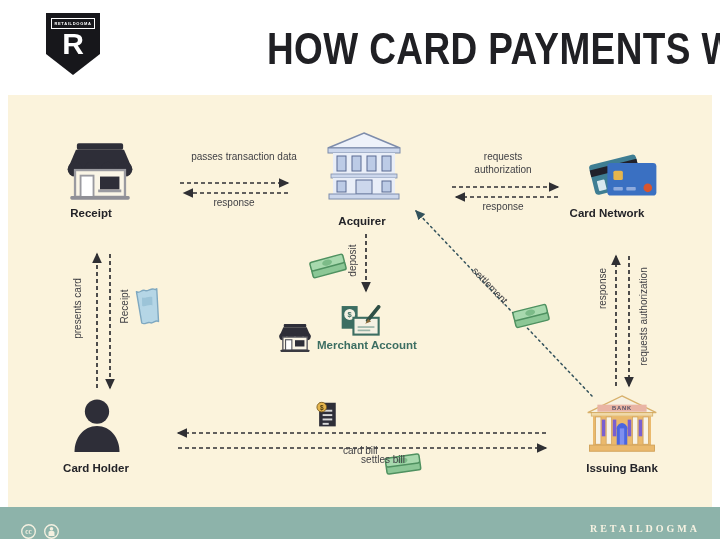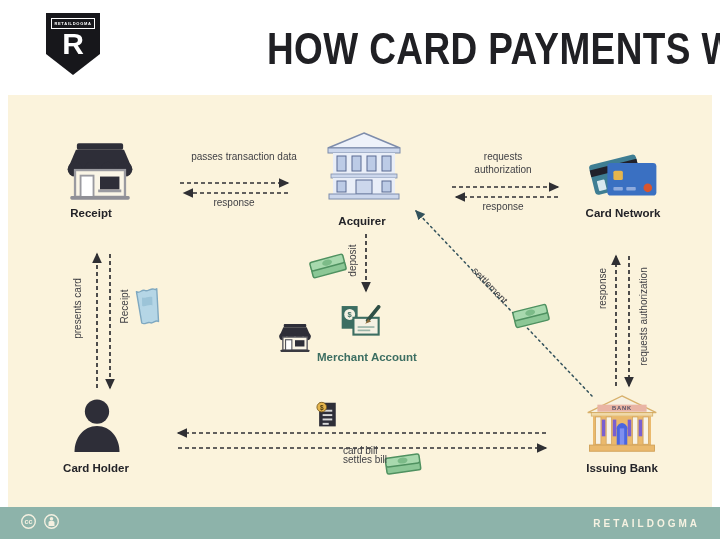--- a/index.html
+++ b/index.html
@@ -28,21 +28,21 @@
   .vlabel{position:absolute;width:110px;text-align:center;font-size:10px;color:#3f3f44;
           transform:rotate(-90deg);}
   .vlabel-wide{width:130px;}
   .diag-label{position:absolute;width:110px;text-align:center;font-size:10px;color:#3f3f44;
           transform:rotate(46deg);}
   .node-label{position:absolute;font-size:11.5px;font-weight:bold;color:#232328;
           text-align:center;width:120px;}
   .account-label{position:absolute;font-size:11.5px;font-weight:bold;color:#3c6e62;}
   
   .footer{position:absolute;left:0;right:0;bottom:0;height:27px;background:#8DB3AA;
-          display:flex;align-items:center;justify-content:space-between;padding:16px 20px;box-sizing:border-box;}
+          display:flex;align-items:flex-start;justify-content:space-between;padding:16px 20px;box-sizing:border-box;font-family:Liberation Serif, serif;}
   .license{display:flex;gap:6px;align-items:center;}
   .brand{color:#f6f2e2;font-size:10px;font-weight:bold;letter-spacing:3px;}
 </style>
 </head>
 <body>
 
 <div class="page">
 
   <div class="header">
     <div class="logo">
@@ -178,21 +178,21 @@
         <rect x="2" y="1" width="19" height="27" fill="#3c6e62"></rect>
         <circle cx="11.5" cy="11" r="6.5" fill="#f5f1e3"></circle>
         <text x="11.5" y="14" text-anchor="middle" font-size="9" font-weight="bold" fill="#3c6e62">$</text>
         <rect x="16" y="15" width="30" height="20" fill="#f5f1e3" stroke="#3c6e62" stroke-width="2.5"></rect>
         <line x1="21" y1="26" x2="41" y2="26" stroke="#9ab5a9" stroke-width="2"></line>
         <line x1="21" y1="30" x2="36" y2="30" stroke="#9ab5a9" stroke-width="2"></line>
         <line x1="46" y1="2" x2="33" y2="18" stroke="#2f4f45" stroke-width="4.5" stroke-linecap="round"></line>
         <polygon points="30,22 33.5,16.5 37,19.5" fill="#8a6a3a"></polygon>
       </svg>
     </span>
-    <div class="account-label" style="left:309px;top:256px;">Merchant Account</div>
+    <div class="account-label" style="left:309px;top:244px;">Merchant Account</div>
 
     <span class="abs" style="left:300px;top:160px;width:40px;height:22px;transform:rotate(-15deg);">
       <svg width="40" height="22" viewBox="0 0 40 22">
         <rect x="3" y="10" width="34" height="9" rx="2" fill="#8cc796" stroke="#4f9160" stroke-width="1.5"></rect>
         <rect x="3" y="3" width="34" height="9" rx="2" fill="#a8d9ae" stroke="#4f9160" stroke-width="1.5"></rect>
         <ellipse cx="20" cy="7.5" rx="5" ry="3" fill="#7cbb88"></ellipse>
       </svg>
     </span>
     <span class="abs" style="left:503px;top:210px;width:40px;height:22px;transform:rotate(-14deg);">
       <svg width="40" height="22" viewBox="0 0 40 22">
@@ -221,36 +221,36 @@
         <rect x="8" y="15" width="11" height="2.2" fill="#d8d8d8"></rect>
         <rect x="8" y="20" width="11" height="2.2" fill="#d8d8d8"></rect>
         <rect x="8" y="25" width="7" height="2.2" fill="#d8d8d8"></rect>
         <circle cx="7" cy="7" r="5.5" fill="#e5b54d" stroke="#7a5c1e" stroke-width="1"></circle>
         <text x="7" y="9.8" text-anchor="middle" font-size="7.5" font-weight="bold" fill="#4a3a10">$</text>
       </svg>
     </span>
 
     <div class="node-label" style="left:23px;top:112px;">Receipt</div>
     <div class="node-label" style="left:294px;top:120px;">Acquirer</div>
-    <div class="node-label" style="left:555px;top:112px;">Card Network</div>
+    <div class="node-label" style="left:539px;top:112px;">Card Network</div>
     <div class="node-label" style="left:28px;top:367px;">Card Holder</div>
     <div class="node-label" style="left:554px;top:367px;text-align:center;">Issuing Bank</div>
 
     <div class="flow-label" style="left:182px;top:55px;width:108px;">passes transaction data</div>
     <div class="flow-label" style="left:180px;top:101px;width:92px;">response</div>
     <div class="flow-label" style="left:455px;top:55px;width:80px;">requests authorization</div>
     <div class="flow-label" style="left:449px;top:105px;width:92px;">response</div>
     <div class="vlabel" style="left:14px;top:208px;">presents card</div>
     <div class="vlabel" style="left:61px;top:206px;">Receipt</div>
     <div class="vlabel" style="left:289px;top:160px;">deposit</div>
     <div class="diag-label" style="left:427px;top:185px;">settlement</div>
     <div class="vlabel" style="left:539px;top:188px;">response</div>
     <div class="vlabel vlabel-wide" style="left:570px;top:216px;">requests authorization</div>
     <div class="flow-label" style="left:335px;top:320px;width:80px;text-align:left;margin-top:29px;">card bill</div>
-    <div class="flow-label" style="left:317px;top:358px;width:80px;text-align:center;">settles bill</div>
+    <div class="flow-label" style="left:317px;top:358px;width:80px;text-align:right;">settles bill</div>
   </div>
 
   <div class="footer">
     <div class="license">
       <span>
         <svg width="17" height="17" viewBox="0 0 20 20">
           <circle cx="10" cy="10" r="8" stroke="#f4f0e0" fill="none" stroke-width="1.6"></circle>
           <text x="10" y="13" text-anchor="middle" font-size="8.5" font-weight="bold" fill="#f4f0e0">cc</text>
         </svg>
       </span>

